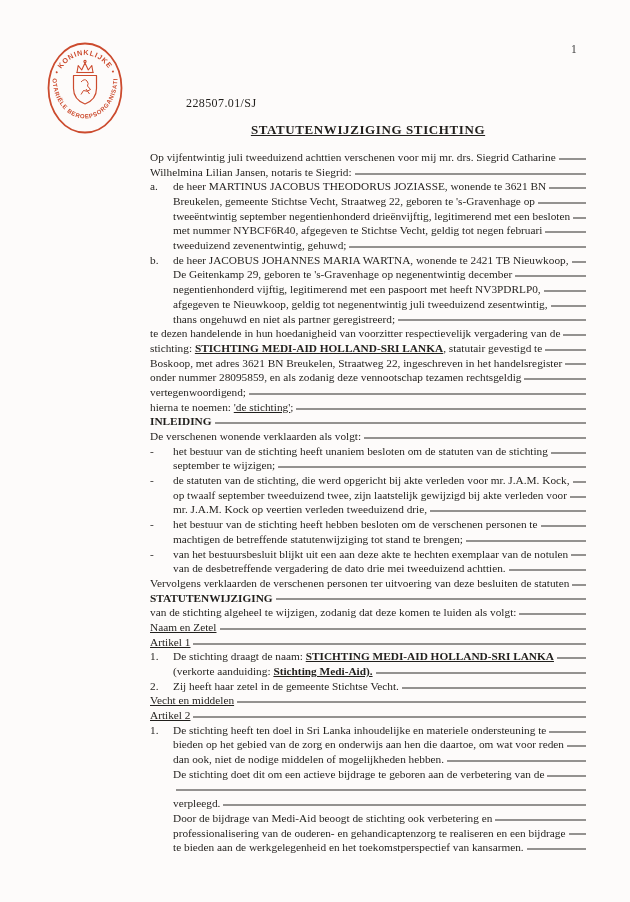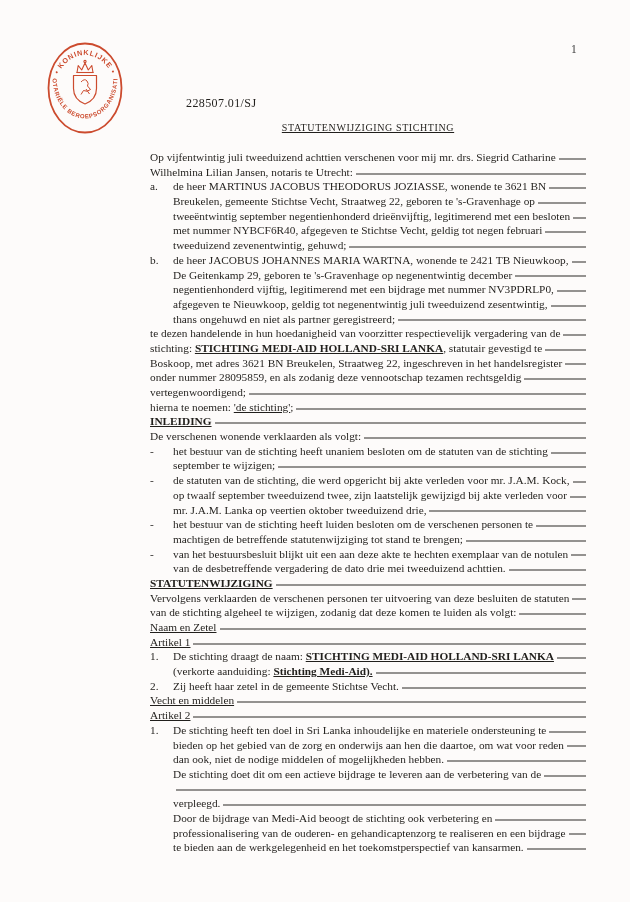--- a/index.html
+++ b/index.html
@@ -21,37 +21,37 @@
   .seal { position: absolute; left: 46px; top: 41px; width: 78px; height: 94px; }
 
   .ref {
     position: absolute; left: 150px; top: 96px;
     font-size: 12px; letter-spacing: 0.4px; margin-left: 36px;
   }
 
   .title {
     position: absolute; left: 150px; top: 122px; width: 436px;
     text-align: center;
-    font-size: 10px; font-weight: normal;
+    font-size: 13px; font-weight: bold;
     text-decoration: underline;
     letter-spacing: 0.6px;
   }
 
   .doc {
     position: absolute; left: 150px; top: 150px; width: 436px;
     font-size: 11.3px; line-height: 14.7px;
   }
   .line {
-    display: flex; align-items: flex-start;
+    display: flex; align-items: flex-end;
     white-space: pre; overflow: hidden;
     height: 14.7px;
   }
   .mk { flex: 0 0 23px; }
   .seg { flex: 0 0 auto; }
-  .b { font-weight: bold; text-decoration: underline; }
+  .b { font-weight: bold; }
   .u { text-decoration: underline; font-family: Liberation Serif, serif; }
   .fill {
     flex: 1 1 0; min-width: 0;
     align-self: center;
     height: 0;
     border-top: 1.3px solid #2c2a26;
     margin-left: 3px;
     transform: translateY(1.5px);
   }
 </style>
@@ -86,62 +86,62 @@
       <path stroke-width="1" d="M35 41 q3.5 -4 6 -1 q2 2.5 0.5 5 l3 3.5 q-3.5 3 -7 1 l-2.5 4 M40 48 l3.5 5"></path>
     </g>
   </svg>
 
   <div class="ref">228507.01/SJ</div>
 
   <div class="title">STATUTENWIJZIGING STICHTING</div>
 
   <div class="doc">
       <div class="line"><span class="seg">Op vijfentwintig juli tweeduizend achttien verschenen voor mij mr. drs. Siegrid Catharine</span><span class="fill"></span></div>
-      <div class="line"><span class="seg">Wilhelmina Lilian Jansen, notaris te Utrecht:</span><span class="fill"></span></div>
+      <div class="line"><span class="seg">Wilhelmina Lilian Jansen, notaris te Siegrid:</span><span class="fill"></span></div>
       <div class="line"><span class="mk">a.</span><span class="seg">de heer MARTINUS JACOBUS THEODORUS JOZIASSE, wonende te 3621 BN</span><span class="fill"></span></div>
       <div class="line"><span class="mk"></span><span class="seg">Breukelen, gemeente Stichtse Vecht, Straatweg 22, geboren te 's-Gravenhage op</span><span class="fill"></span></div>
       <div class="line"><span class="mk"></span><span class="seg">tweeëntwintig september negentienhonderd drieënvijftig, legitimerend met een besloten</span><span class="fill"></span></div>
       <div class="line"><span class="mk"></span><span class="seg">met nummer NYBCF6R40, afgegeven te Stichtse Vecht, geldig tot negen februari</span><span class="fill"></span></div>
       <div class="line"><span class="mk"></span><span class="seg">tweeduizend zevenentwintig, gehuwd;</span><span class="fill"></span></div>
       <div class="line"><span class="mk">b.</span><span class="seg">de heer JACOBUS JOHANNES MARIA WARTNA, wonende te 2421 TB Nieuwkoop,</span><span class="fill"></span></div>
       <div class="line"><span class="mk"></span><span class="seg">De Geitenkamp 29, geboren te 's-Gravenhage op negenentwintig december</span><span class="fill"></span></div>
-      <div class="line"><span class="mk"></span><span class="seg">negentienhonderd vijftig, legitimerend met een bijdrage met nummer NV3PDRLP0,</span><span class="fill"></span></div>
+      <div class="line"><span class="mk"></span><span class="seg">negentienhonderd vijftig, legitimerend met een paspoort met heeft NV3PDRLP0,</span><span class="fill"></span></div>
       <div class="line"><span class="mk"></span><span class="seg">afgegeven te Nieuwkoop, geldig tot negenentwintig juli tweeduizend zesentwintig,</span><span class="fill"></span></div>
       <div class="line"><span class="mk"></span><span class="seg">thans ongehuwd en niet als partner geregistreerd;</span><span class="fill"></span></div>
       <div class="line"><span class="seg">te dezen handelende in hun hoedanigheid van voorzitter respectievelijk vergadering van de</span><span class="fill"></span></div>
       <div class="line"><span class="seg">stichting: </span><span class="seg b u">STICHTING MEDI-AID HOLLAND-SRI LANKA</span><span class="seg">, statutair gevestigd te</span><span class="fill"></span></div>
       <div class="line"><span class="seg">Boskoop, met adres 3621 BN Breukelen, Straatweg 22, ingeschreven in het handelsregister</span><span class="fill"></span></div>
       <div class="line"><span class="seg">onder nummer 28095859, en als zodanig deze vennootschap tezamen rechtsgeldig</span><span class="fill"></span></div>
       <div class="line"><span class="seg">vertegenwoordigend;</span><span class="fill"></span></div>
       <div class="line"><span class="seg">hierna te noemen: </span><span class="seg u">'de stichting'</span><span class="seg">;</span><span class="fill"></span></div>
       <div class="line"><span class="seg b">INLEIDING</span><span class="fill"></span></div>
       <div class="line"><span class="seg">De verschenen wonende verklaarden als volgt:</span><span class="fill"></span></div>
       <div class="line"><span class="mk">-</span><span class="seg">het bestuur van de stichting heeft unaniem besloten om de statuten van de stichting</span><span class="fill"></span></div>
       <div class="line"><span class="mk"></span><span class="seg">september te wijzigen;</span><span class="fill"></span></div>
       <div class="line"><span class="mk">-</span><span class="seg">de statuten van de stichting, die werd opgericht bij akte verleden voor mr. J.A.M. Kock,</span><span class="fill"></span></div>
       <div class="line"><span class="mk"></span><span class="seg">op twaalf september tweeduizend twee, zijn laatstelijk gewijzigd bij akte verleden voor</span><span class="fill"></span></div>
-      <div class="line"><span class="mk"></span><span class="seg">mr. J.A.M. Lanka op veertien oktober tweeduizend drie,</span><span class="fill"></span></div>
-      <div class="line"><span class="mk">-</span><span class="seg">het bestuur van de stichting heeft luiden besloten om de verschenen personen te</span><span class="fill"></span></div>
+      <div class="line"><span class="mk"></span><span class="seg">mr. J.A.M. Kock op veertien verleden tweeduizend drie,</span><span class="fill"></span></div>
+      <div class="line"><span class="mk">-</span><span class="seg">het bestuur van de stichting heeft hebben besloten om de verschenen personen te</span><span class="fill"></span></div>
       <div class="line"><span class="mk"></span><span class="seg">machtigen de betreffende statutenwijziging tot stand te brengen;</span><span class="fill"></span></div>
       <div class="line"><span class="mk">-</span><span class="seg">van het bestuursbesluit blijkt uit een aan deze akte te hechten exemplaar van de notulen</span><span class="fill"></span></div>
       <div class="line"><span class="mk"></span><span class="seg">van de desbetreffende vergadering de dato drie mei tweeduizend achttien.</span><span class="fill"></span></div>
+      <div class="line"><span class="seg">Vervolgens verklaarden de verschenen personen ter uitvoering van deze besluiten de statuten</span><span class="fill"></span></div>
       <div class="line"><span class="seg b">STATUTENWIJZIGING</span><span class="fill"></span></div>
-      <div class="line"><span class="seg">Vervolgens verklaarden de verschenen personen ter uitvoering van deze besluiten de statuten</span><span class="fill"></span></div>
       <div class="line"><span class="seg">van de stichting algeheel te wijzigen, zodanig dat deze komen te luiden als volgt:</span><span class="fill"></span></div>
       <div class="line"><span class="seg u">Naam en Zetel</span><span class="fill"></span></div>
       <div class="line"><span class="seg u">Artikel 1</span><span class="fill"></span></div>
       <div class="line"><span class="mk">1.</span><span class="seg">De stichting draagt de naam: </span><span class="seg b u">STICHTING MEDI-AID HOLLAND-SRI LANKA</span><span class="fill"></span></div>
       <div class="line"><span class="mk"></span><span class="seg">(verkorte aanduiding: </span><span class="seg b u">Stichting Medi-Aid).</span><span class="fill"></span></div>
       <div class="line"><span class="mk">2.</span><span class="seg">Zij heeft haar zetel in de gemeente Stichtse Vecht.</span><span class="fill"></span></div>
       <div class="line"><span class="seg u">Vecht en middelen</span><span class="fill"></span></div>
       <div class="line"><span class="seg u">Artikel 2</span><span class="fill"></span></div>
       <div class="line"><span class="mk">1.</span><span class="seg">De stichting heeft ten doel in Sri Lanka inhoudelijke en materiele ondersteuning te</span><span class="fill"></span></div>
       <div class="line"><span class="mk"></span><span class="seg">bieden op het gebied van de zorg en onderwijs aan hen die daartoe, om wat voor reden</span><span class="fill"></span></div>
       <div class="line"><span class="mk"></span><span class="seg">dan ook, niet de nodige middelen of mogelijkheden hebben.</span><span class="fill"></span></div>
-      <div class="line"><span class="mk"></span><span class="seg">De stichting doet dit om een actieve bijdrage te leveren aan de verbetering van de</span><span class="fill"></span></div>
+      <div class="line"><span class="mk"></span><span class="seg">De stichting doet dit om een actieve bijdrage te geboren aan de verbetering van de</span><span class="fill"></span></div>
       <div class="line"><span class="mk"></span><span class="fill"></span></div>
       <div class="line"><span class="mk"></span><span class="seg">verpleegd.</span><span class="fill"></span></div>
       <div class="line"><span class="mk"></span><span class="seg">Door de bijdrage van Medi-Aid beoogt de stichting ook verbetering en</span><span class="fill"></span></div>
       <div class="line"><span class="mk"></span><span class="seg">professionalisering van de ouderen- en gehandicaptenzorg te realiseren en een bijdrage</span><span class="fill"></span></div>
       <div class="line"><span class="mk"></span><span class="seg">te bieden aan de werkgelegenheid en het toekomstperspectief van kansarmen.</span><span class="fill"></span></div>
     </div>
 
 </div>
 
 </body></html>

